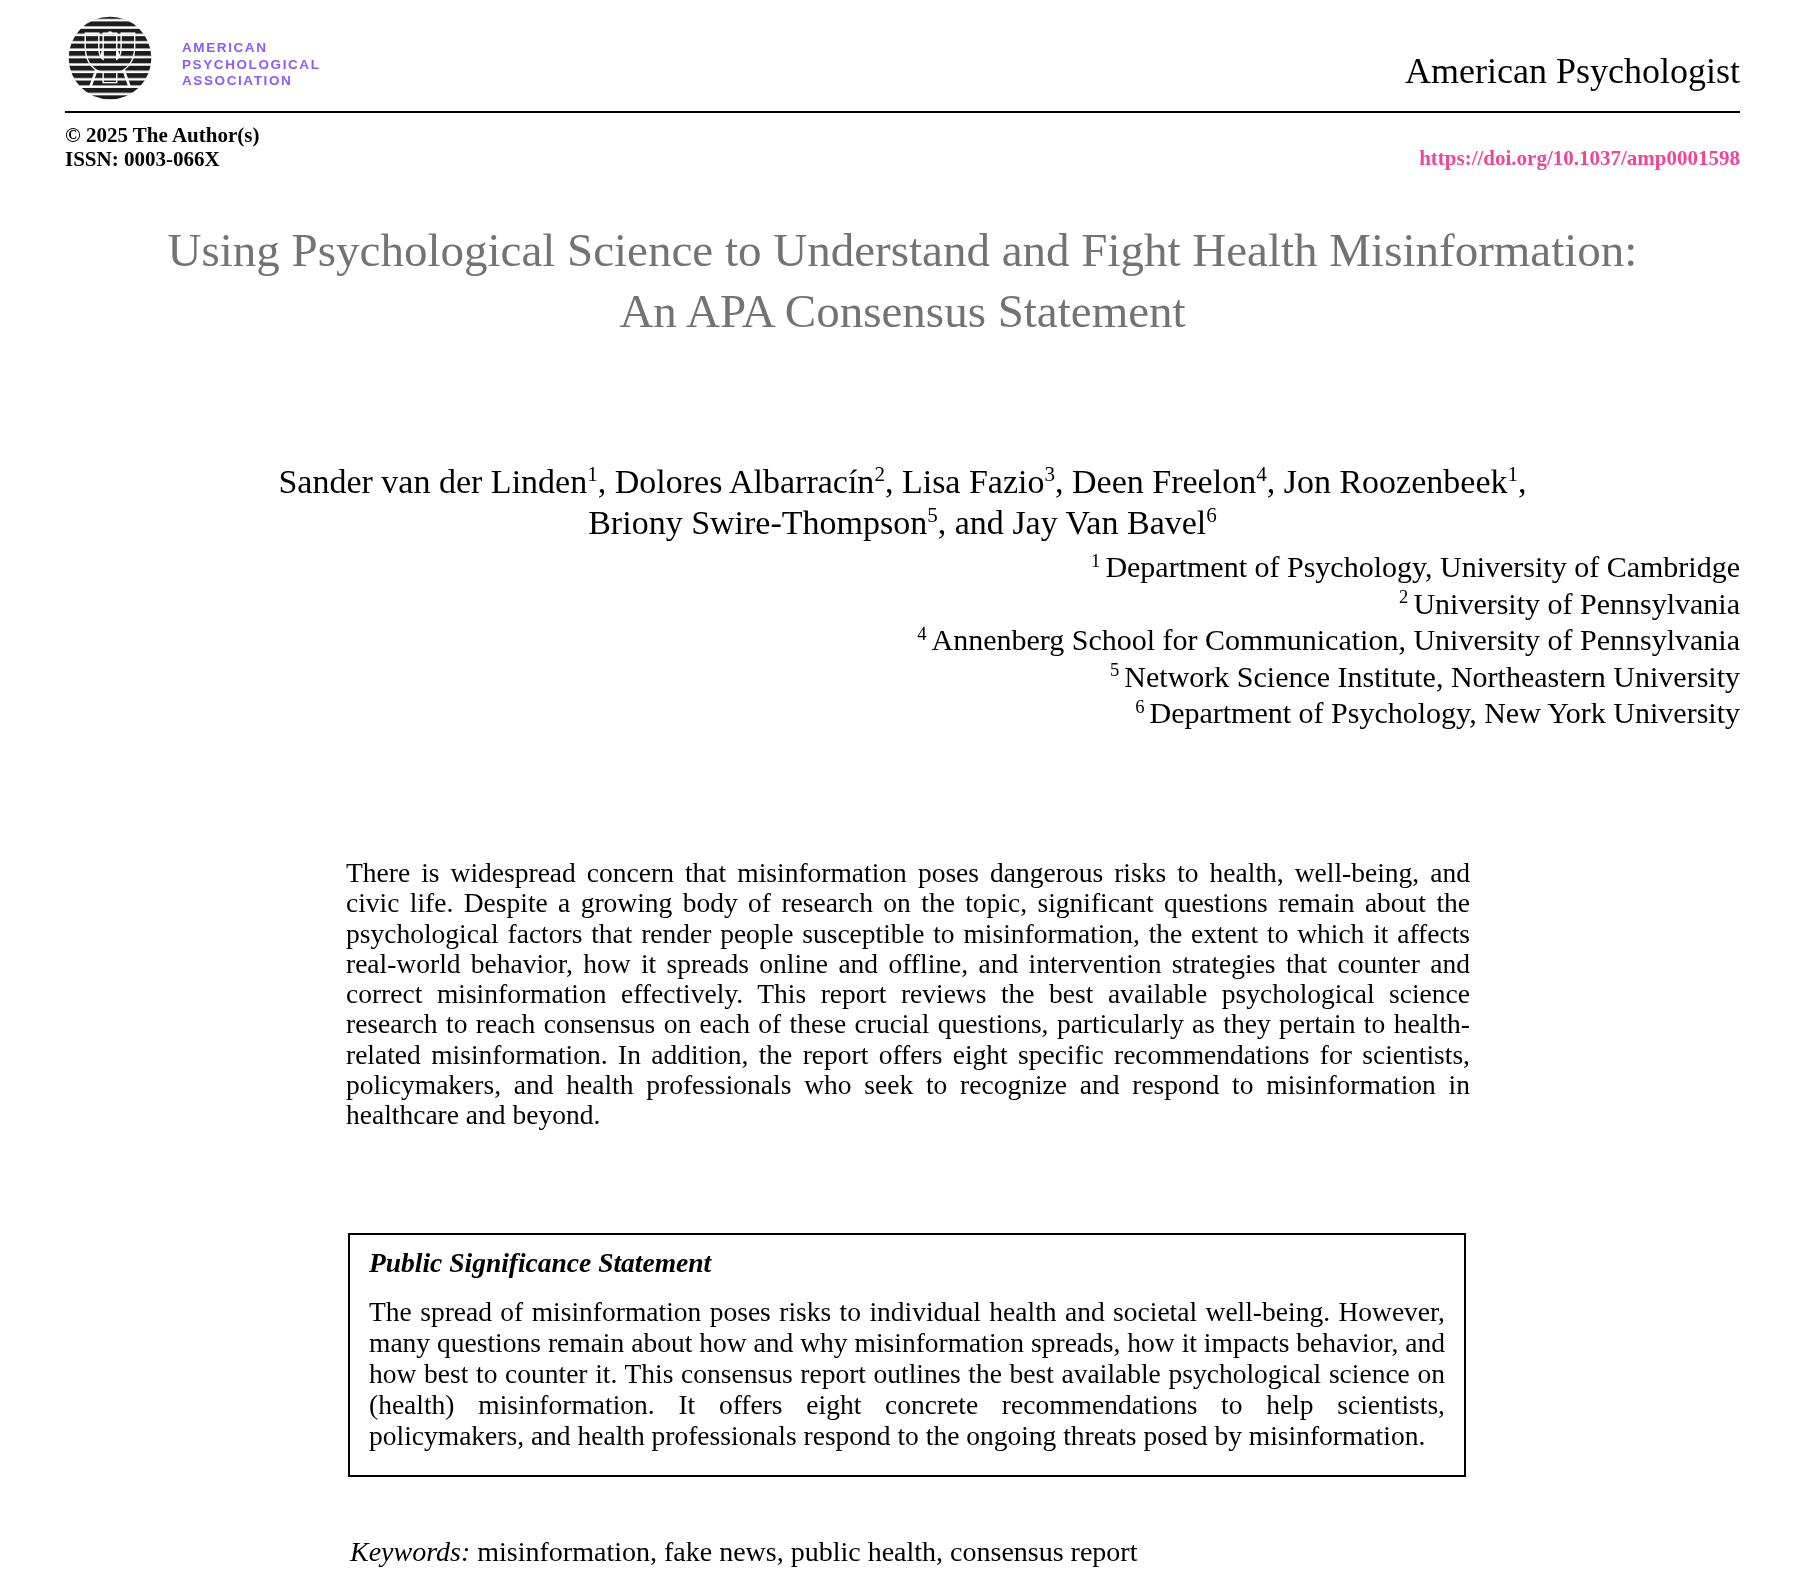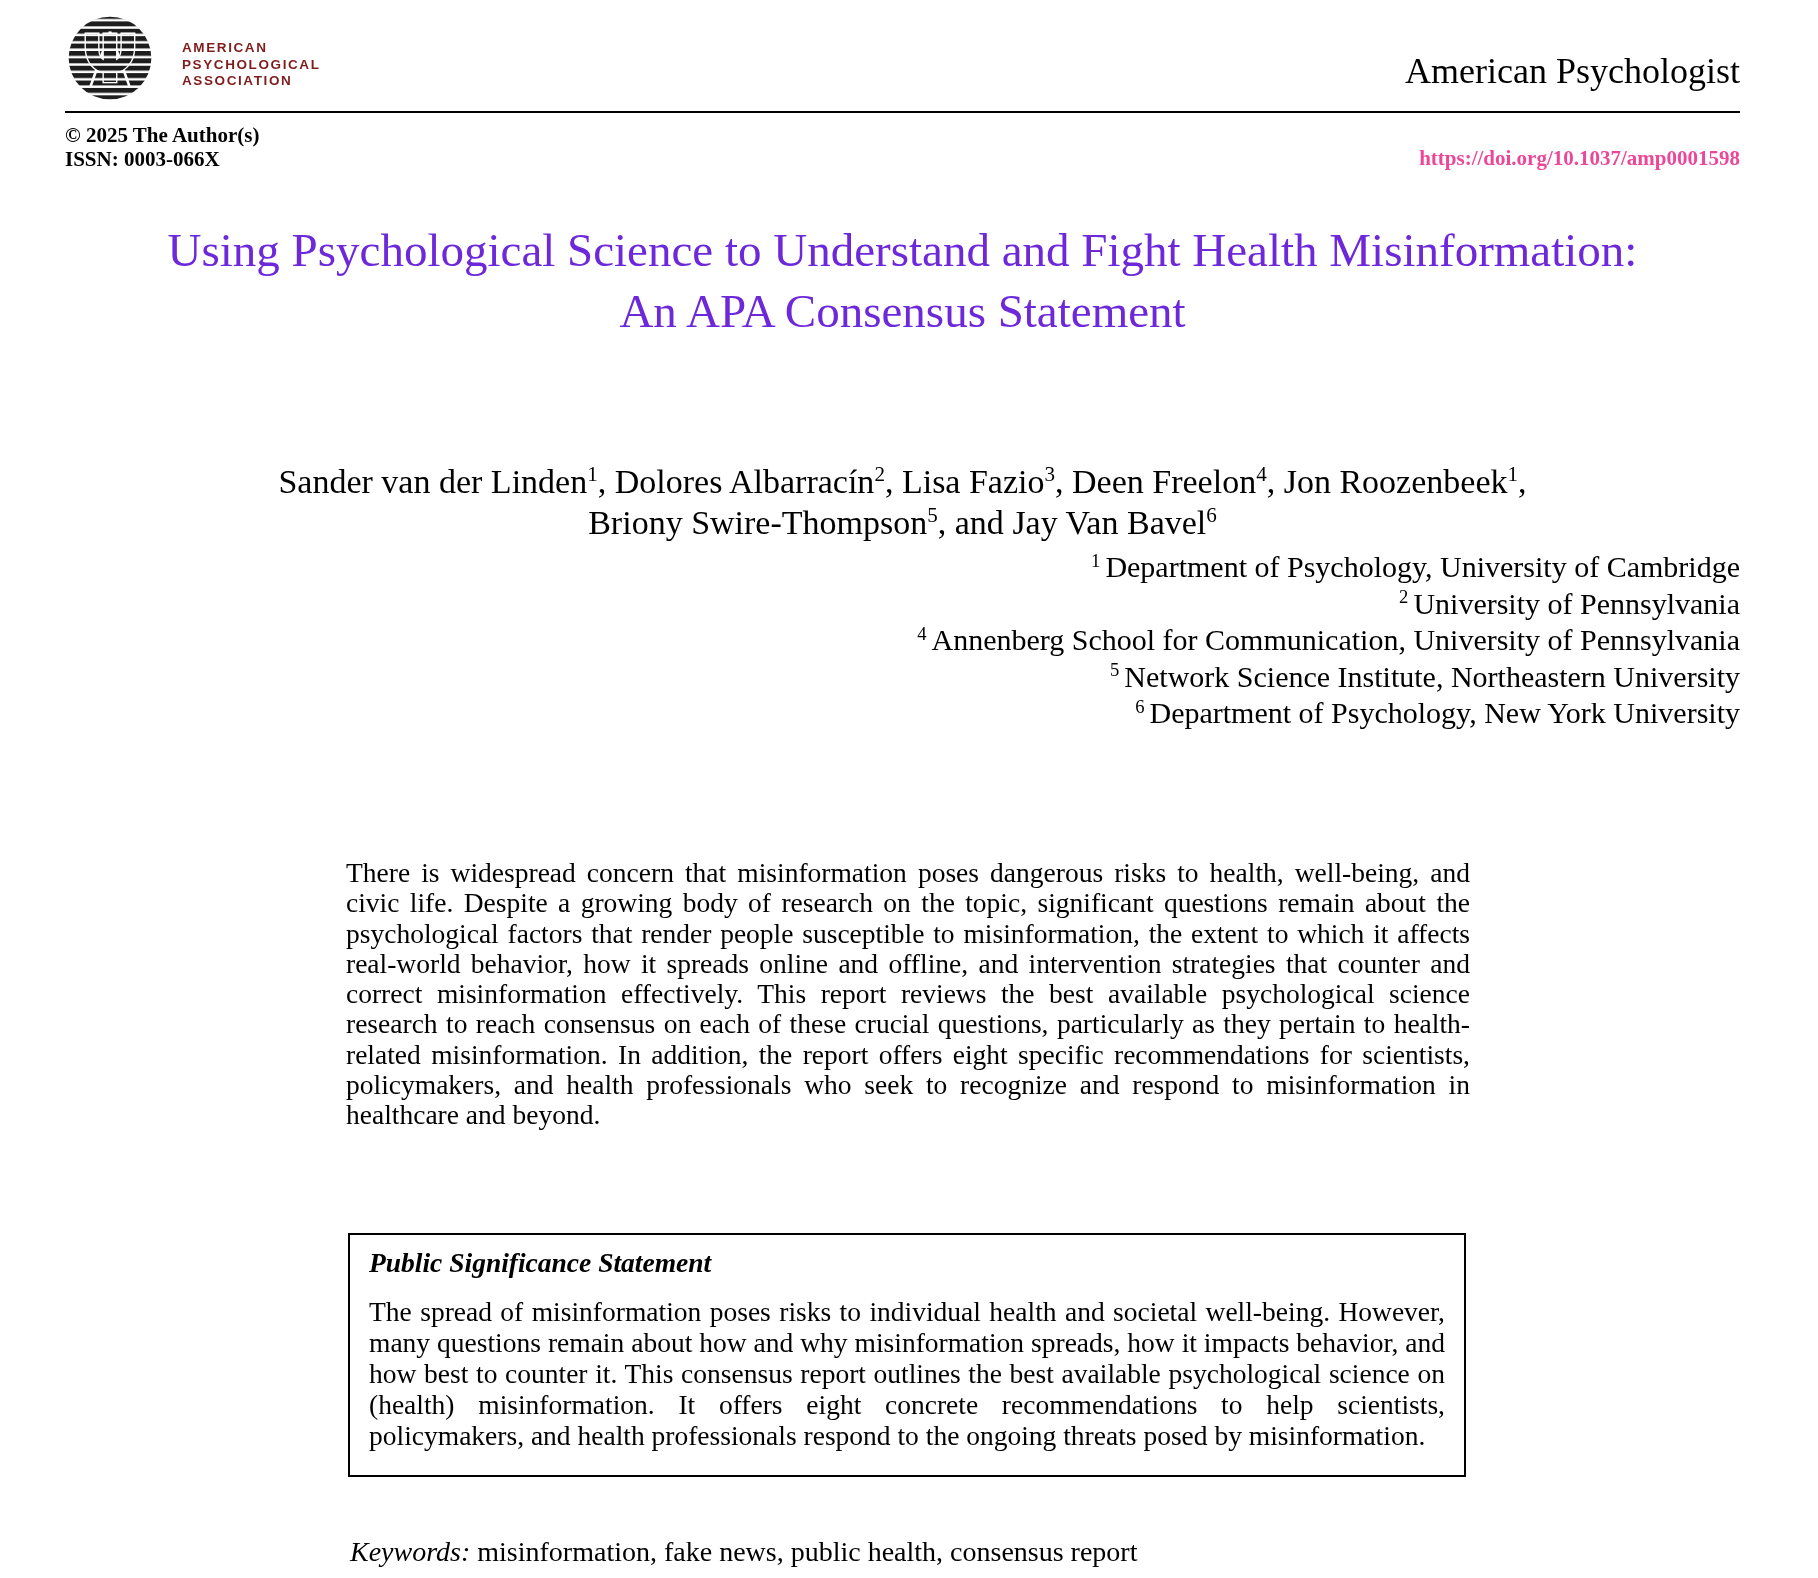--- a/index.html
+++ b/index.html
@@ -20,21 +20,21 @@
 
   
   .logo-mark { left: 66px; top: 14px; }
   .logo-text {
     left: 182px; top: 40px;
     font-family: "Liberation Sans", "DejaVu Sans", sans-serif;
     font-weight: 700;
     font-size: 13.5px;
     line-height: 16.5px;
     letter-spacing: 1.6px;
-    color: #7f1d1d;
+    color: #8b5cf6;
   }
   .journal-name {
     left: 65px; top: 50px; width: 1675px;
     text-align: right;
     font-size: 36px;
     color: #000;
   }
   .header-rule {
     left: 65px; top: 111px; width: 1675px; height: 2px;
     background: #000;
@@ -51,21 +51,21 @@
     font-size: 21px;
   }
   .doi-line a { color: #ec4899; text-decoration: none; font-weight: bold; }
 
   
   .title-block {
     left: 65px; top: 220px; width: 1675px;
     text-align: center;
     font-size: 47px;
     line-height: 61px;
-    color: #6d28d9;
+    color: #737373;
   }
   .authors-block {
     left: 65px; top: 461px; width: 1675px;
     text-align: center;
     font-size: 34px;
     line-height: 41px;
   }
   .affiliations-block {
     left: 65px; top: 549px; width: 1675px;
     text-align: right;

